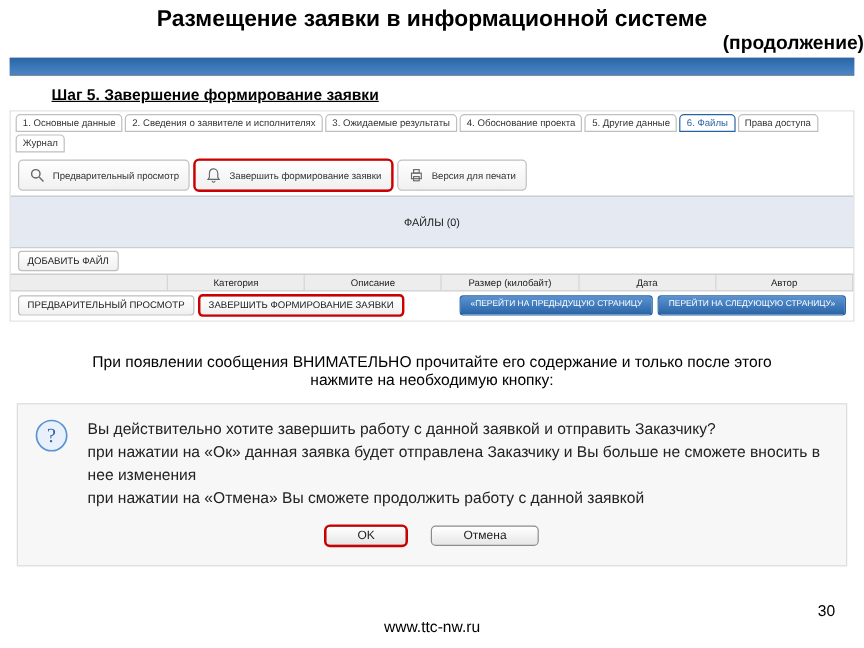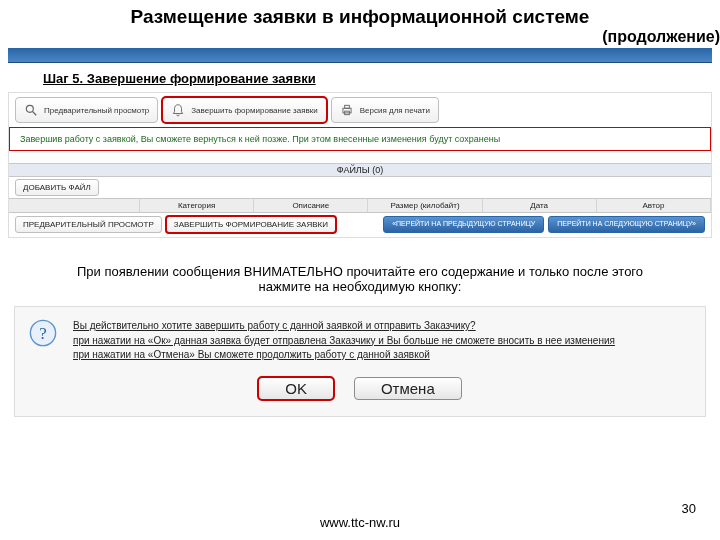--- a/index.html
+++ b/index.html
@@ -96,24 +96,23 @@
     color: #1f6b1f;
     padding: 6px 10px;
     border: 1px solid #c00;
     margin: 0 0 3px 0;
     background: #fff;
   }
   .files-header {
     background: #e4e9f2;
     text-align: center;
     font-size: 9px;
-    padding: 1px;
+    padding: 16px;
     border-top: 1px solid #c7c7c7;
     border-bottom: 1px solid #c7c7c7;
-    margin-top: 12px;
   }
   .small-btn-row {
     padding: 2px 6px;
     background: #fff;
   }
   .small-btn {
     font-size: 8px;
     padding: 3px 7px;
     border: 1px solid #bfbfbf;
     border-radius: 3px;
@@ -164,33 +163,32 @@
   .dialog-body {
     display: flex;
     gap: 16px;
     align-items: flex-start;
   }
   .q-icon {
     width: 28px; height: 28px;
     flex-shrink: 0;
   }
   .dialog-text {
-    font-size: 10px;
+    font-size: 13px;
     color: #222;
     line-height: 1.45;
-    text-decoration: underline;
   }
   .dialog-buttons {
     display: flex;
     justify-content: center;
     gap: 20px;
     margin-top: 14px;
   }
   .dlg-btn {
-    font-size: 15px;
+    font-size: 10px;
     padding: 2px 26px;
     border: 1px solid #8c8c8c;
     border-radius: 4px;
     background: linear-gradient(#fff, #e6e6e6);
     cursor: pointer;
   }
   .dlg-btn.ring {
     outline: 2px solid #c00;
     outline-offset: -1px;
   }
@@ -213,20 +211,30 @@
 </head>
 <body>
 
 <div class="slide-title">Размещение заявки в информационной системе</div>
 <div class="slide-subtitle">(продолжение)</div>
 <div class="gradient-bar"></div>
 
 <div class="step-label">Шаг 5. Завершение формирование заявки</div>
 
 <div class="screenshot-box">
+  <div class="tabstrip">
+    <div class="tab">1. Основные данные</div>
+    <div class="tab">2. Сведения о заявителе и исполнителях</div>
+    <div class="tab">3. Ожидаемые результаты</div>
+    <div class="tab">4. Обоснование проекта</div>
+    <div class="tab">5. Другие данные</div>
+    <div class="tab active">6. Файлы</div>
+    <div class="tab">Права доступа</div>
+    <div class="tab">Журнал</div>
+  </div>
 
   <div class="toolbar">
     <div class="tbtn">
       <svg class="mini-icon" viewBox="0 0 24 24">
           <circle cx="10" cy="10" r="6" fill="none" stroke="#666" stroke-width="2"></circle>
           <line x1="15" y1="15" x2="21" y2="21" stroke="#666" stroke-width="2"></line>
         </svg>
       <span>Предварительный просмотр</span>
     </div>
     <div class="tbtn red-ring">
@@ -238,21 +246,20 @@
     <div class="tbtn">
       <svg class="mini-icon" viewBox="0 0 24 24">
           <rect x="5" y="9" width="14" height="8" fill="none" stroke="#666" stroke-width="1.6"></rect>
           <rect x="8" y="4" width="8" height="5" fill="none" stroke="#666" stroke-width="1.6"></rect>
           <rect x="8" y="14" width="8" height="6" fill="none" stroke="#666" stroke-width="1.6"></rect>
         </svg>
       <span>Версия для печати</span>
     </div>
   </div>
 
-  <div class="hint-bar">Завершив работу с заявкой, Вы сможете вернуться к ней позже. При этом внесенные изменения будут сохранены</div>
 
   <div class="files-header">ФАЙЛЫ (0)</div>
 
   <div class="small-btn-row">
     <div class="small-btn">ДОБАВИТЬ ФАЙЛ</div>
   </div>
 
   <div class="file-columns">
     <div style="flex:0 0 110px"></div>
     <div>Категория</div>

